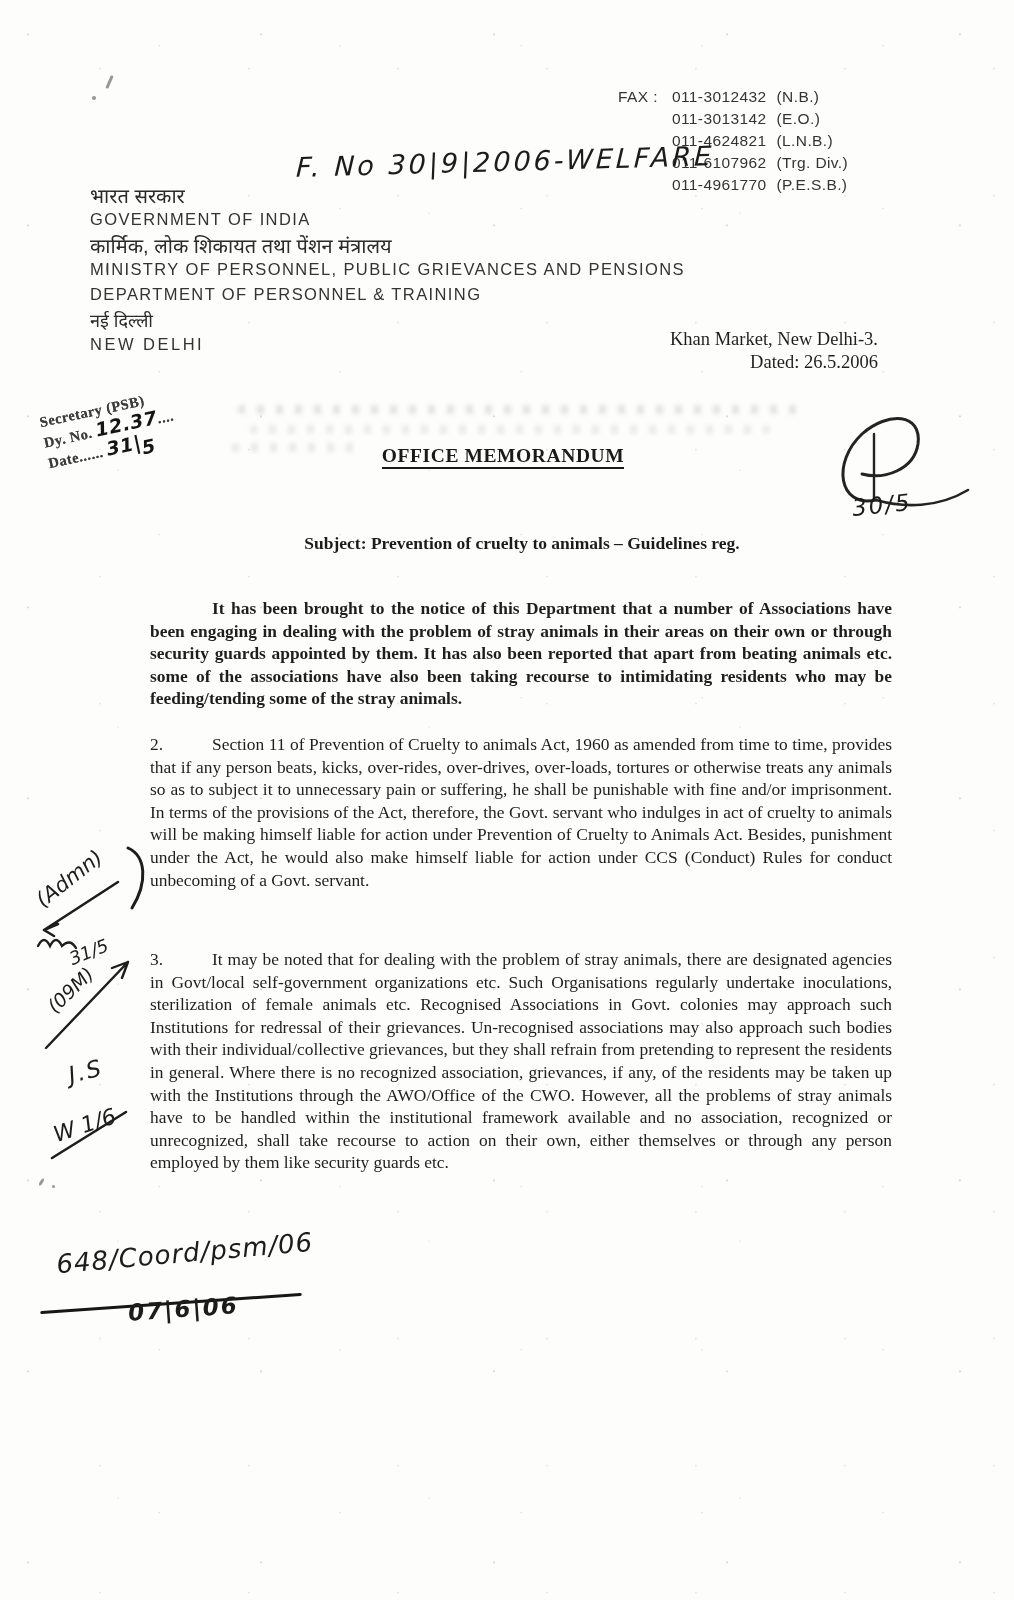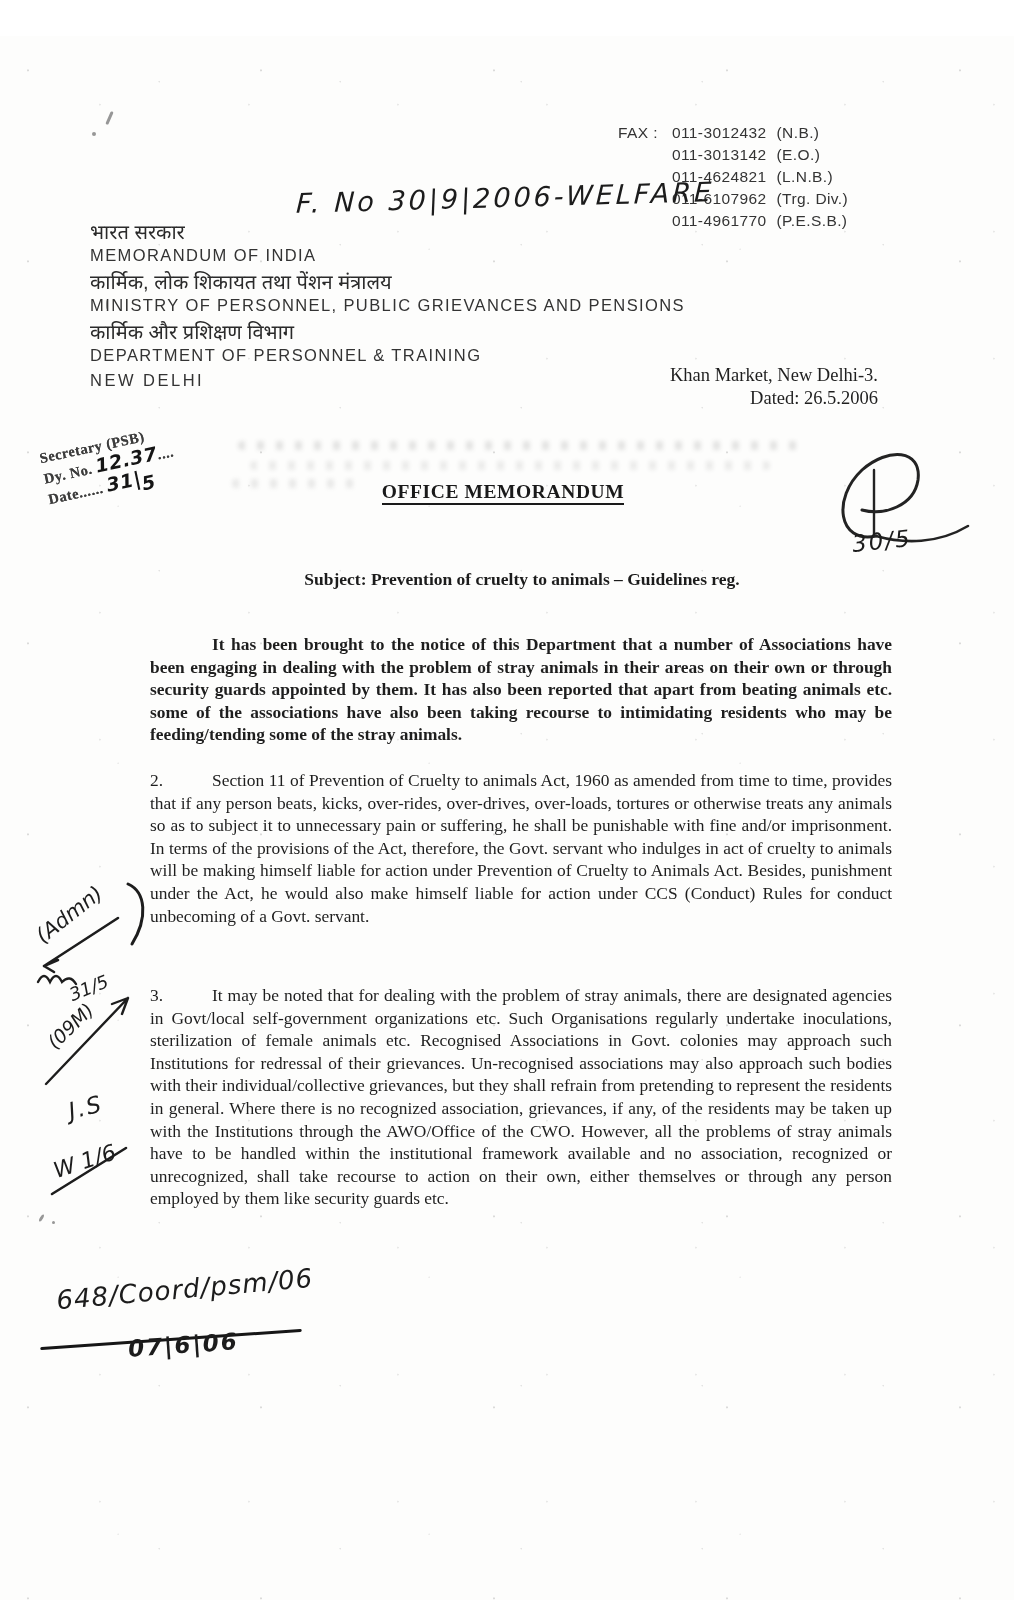--- a/index.html
+++ b/index.html
@@ -13,21 +13,20 @@
   }
   .page{
     position:absolute;inset:0;
     background:
       radial-gradient(circle at 12% 18%, rgba(40,40,40,.16) .6px, transparent 1.4px),
       radial-gradient(circle at 67% 54%, rgba(40,40,40,.10) .6px, transparent 1.3px),
       radial-gradient(circle at 38% 83%, rgba(40,40,40,.08) .5px, transparent 1.2px),
       radial-gradient(circle at 88% 28%, rgba(40,40,40,.12) .5px, transparent 1.2px),
       #fdfdfc;
     background-size:233px 191px,149px 127px,311px 257px,181px 163px;
-    margin-top:36px;
   }
   .abs{position:absolute;}
   .sans{font-family:"Liberation Sans", sans-serif;}
   .serif{font-family:"Liberation Serif", serif;}
 
   
   .fax{top:86px;left:618px;font-size:15.5px;line-height:22px;color:#343434;letter-spacing:.4px;}
   .fax table{border-collapse:collapse;}
   .fax td{padding:0 0 0 0;vertical-align:top;white-space:nowrap;}
   .fax td.num{padding-right:10px;}
@@ -135,28 +134,28 @@
             <td>(P.E.S.B.)</td>
           </tr>
     </tbody>
       </table>
   </div>
 
   <div class="abs hand fno">F. No  30|9|2006-WELFARE</div>
 
   <div class="abs letterhead">
     <div class="lh-hi">भारत सरकार</div>
-    <div class="lh-en">MEMORANDUM OF INDIA</div>
+    <div class="lh-en">GOVERNMENT OF INDIA</div>
     <div class="lh-gap"></div>
     <div class="lh-hi">कार्मिक, लोक शिकायत तथा पेंशन मंत्रालय</div>
     <div class="lh-en">MINISTRY OF PERSONNEL, PUBLIC GRIEVANCES AND PENSIONS</div>
     <div class="lh-gap"></div>
-    <div class="lh-hi">कार्मिक और प्रशिक्षण विभाग</div>
     <div class="lh-en">DEPARTMENT OF PERSONNEL &amp; TRAINING</div>
     <div class="lh-gap"></div>
+    <div class="lh-hi" style="font-size:18px">नई दिल्ली</div>
     <div class="lh-en" style="letter-spacing:2.5px">NEW DELHI</div>
   </div>
 
   <div class="abs serif addr">
     <div>Khan Market, New Delhi-3.</div>
     <div>Dated: 26.5.2006</div>
   </div>
 
   <div class="abs stamp">
     <div>Secretary (PSB)</div>

